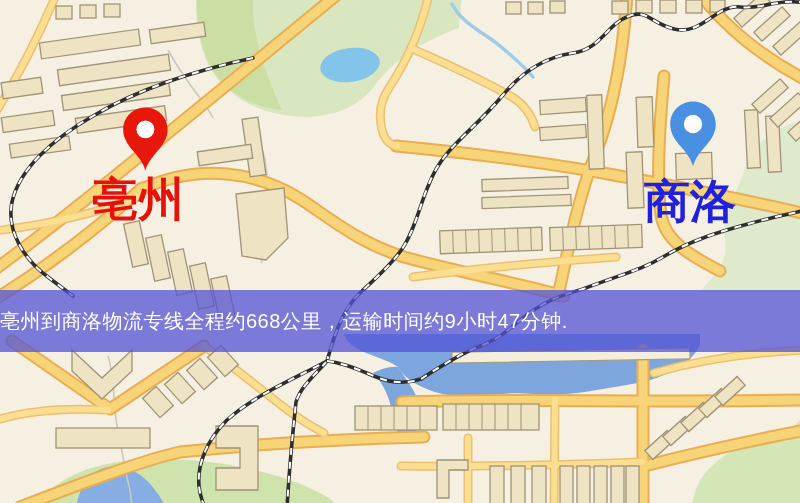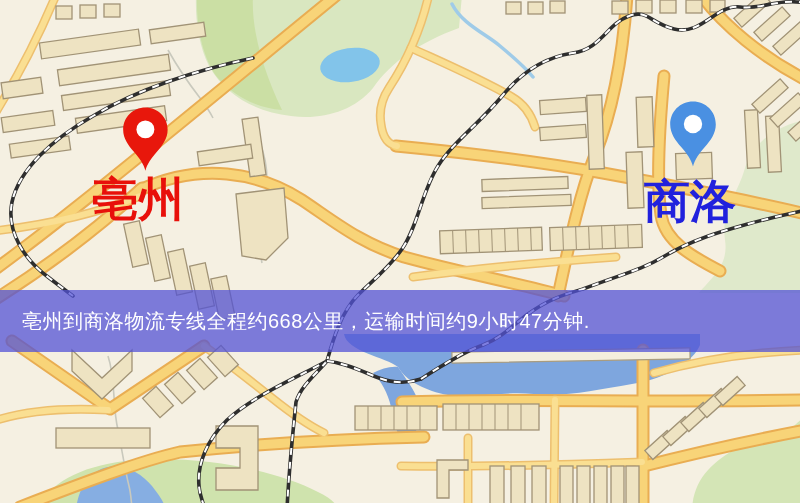--- a/index.html
+++ b/index.html
@@ -16,21 +16,21 @@
   
   .bld{fill:#eee3c2;stroke:#a19376;stroke-width:1.3;}
   .bld2{fill:#f4eedd;stroke:#a89c80;stroke-width:1.2;}
   .cdiv{stroke:#a19376;stroke-width:1;fill:none;}
   .stream{stroke:#c9c9bd;stroke-width:1.6;fill:none;}
   .river{stroke:#9fcbe8;stroke-width:3.5;fill:none;stroke-linecap:round;}
   .city-label{font-family:"Liberation Serif","DejaVu Serif",serif;font-weight:bold;font-size:46px;}
   
   #banner{position:absolute;left:0;top:290px;width:800px;height:62px;
     background:rgba(83,83,214,0.75);display:flex;align-items:center;
-    box-sizing:border-box;padding-left:22px;}
+    box-sizing:border-box;}
   #banner span{color:#ffffff;font-size:20px;letter-spacing:0.5px;white-space:nowrap;}
 </style>
 </head>
 <body>
 
 <div id="root">
 <svg id="map" width="800" height="503" viewBox="0 0 800 503">
   <defs>
     <path id="rdA" d="M-6,270 C70,215 190,115 338,-6"></path>
     <path id="rdB" d="M-6,300 C45,268 100,226 142,188"></path>

